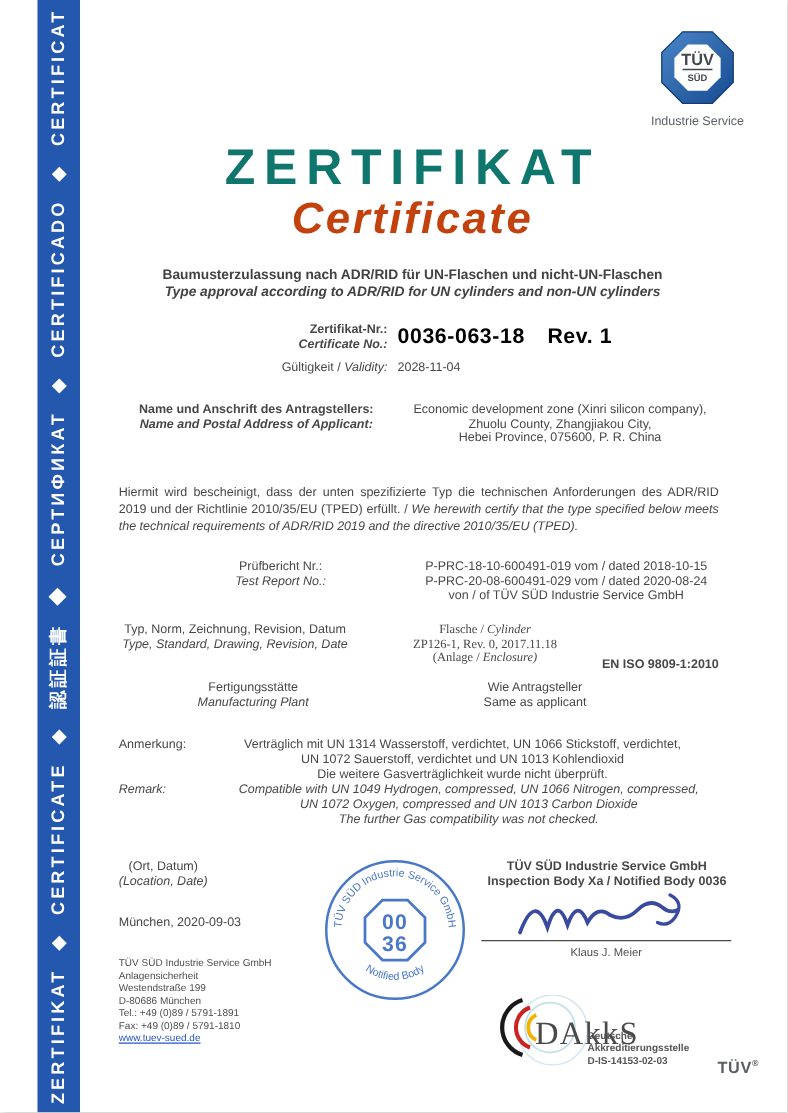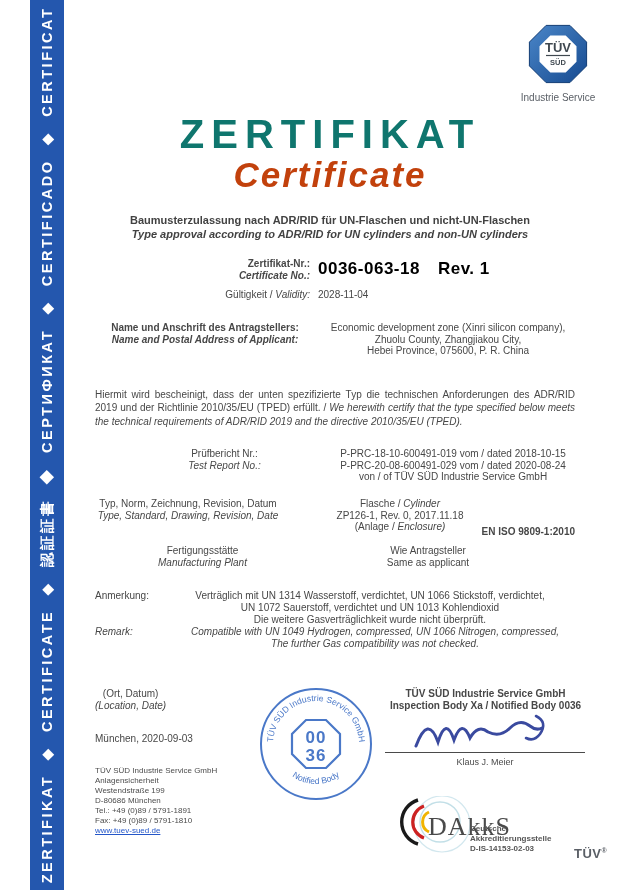--- a/index.html
+++ b/index.html
@@ -103,21 +103,21 @@
   <div class="abs t" style="left:318px;top:448px;width:270px;">
     <div>P-PRC-18-10-600491-019 vom / dated 2018-10-15</div>
     <div>P-PRC-20-08-600491-029 vom / dated 2020-08-24</div>
     <div>von / of TÜV SÜD Industrie Service GmbH</div>
   </div>
 
   <div class="abs t" style="left:78px;top:498px;width:220px;">
     <div>Typ, Norm, Zeichnung, Revision, Datum</div>
     <div class="i">Type, Standard, Drawing, Revision, Date</div>
   </div>
-  <div class="abs t" style="left:330px;top:498px;width:140px;">
+  <div class="abs t" style="left:318px;top:498px;width:140px;font-family:Liberation Serif, serif;">
     <div>
       <span>Flasche /</span>
       <span class="i">Cylinder</span>
     </div>
     <div>ZP126-1, Rev. 0, 2017.11.18</div>
     <div>
       <span>(Anlage /</span>
       <span class="i">Enclosure)</span>
     </div>
   </div>
@@ -134,20 +134,21 @@
 
   <div class="abs t" style="left:95px;top:590px;">Anmerkung:</div>
   <div class="abs t" style="left:160px;top:590px;width:420px;line-height:12px;">
     <div>Verträglich mit UN 1314 Wasserstoff, verdichtet, UN 1066 Stickstoff, verdichtet,</div>
     <div>UN 1072 Sauerstoff, verdichtet und UN 1013 Kohlendioxid</div>
     <div>Die weitere Gasverträglichkeit wurde nicht überprüft.</div>
   </div>
   <div class="abs t i" style="left:95px;top:626px;">Remark:</div>
   <div class="abs t i" style="left:160px;top:626px;width:430px;line-height:12px;">
     <div>Compatible with UN 1049 Hydrogen, compressed, UN 1066 Nitrogen, compressed,</div>
+    <div>UN 1072 Oxygen, compressed and UN 1013 Carbon Dioxide</div>
     <div>The further Gas compatibility was not checked.</div>
   </div>
 
   <div class="abs t" style="left:95px;top:688px;">
     <div>(Ort, Datum)</div>
     <div class="i">(Location, Date)</div>
   </div>
   <div class="abs t" style="left:95px;top:733px;">München, 2020-09-03</div>
 
   <div class="abs" style="left:258px;top:686px;">

